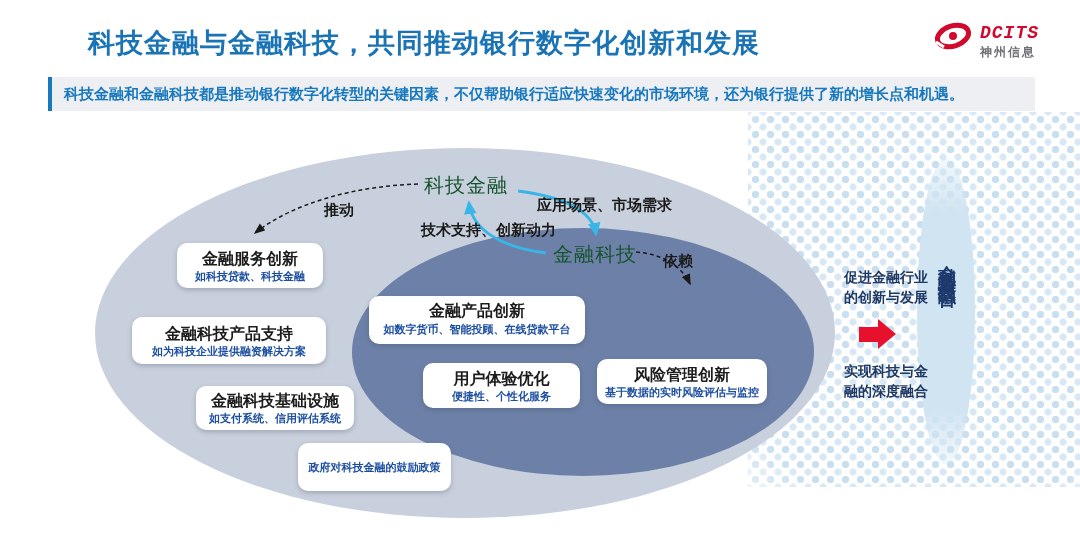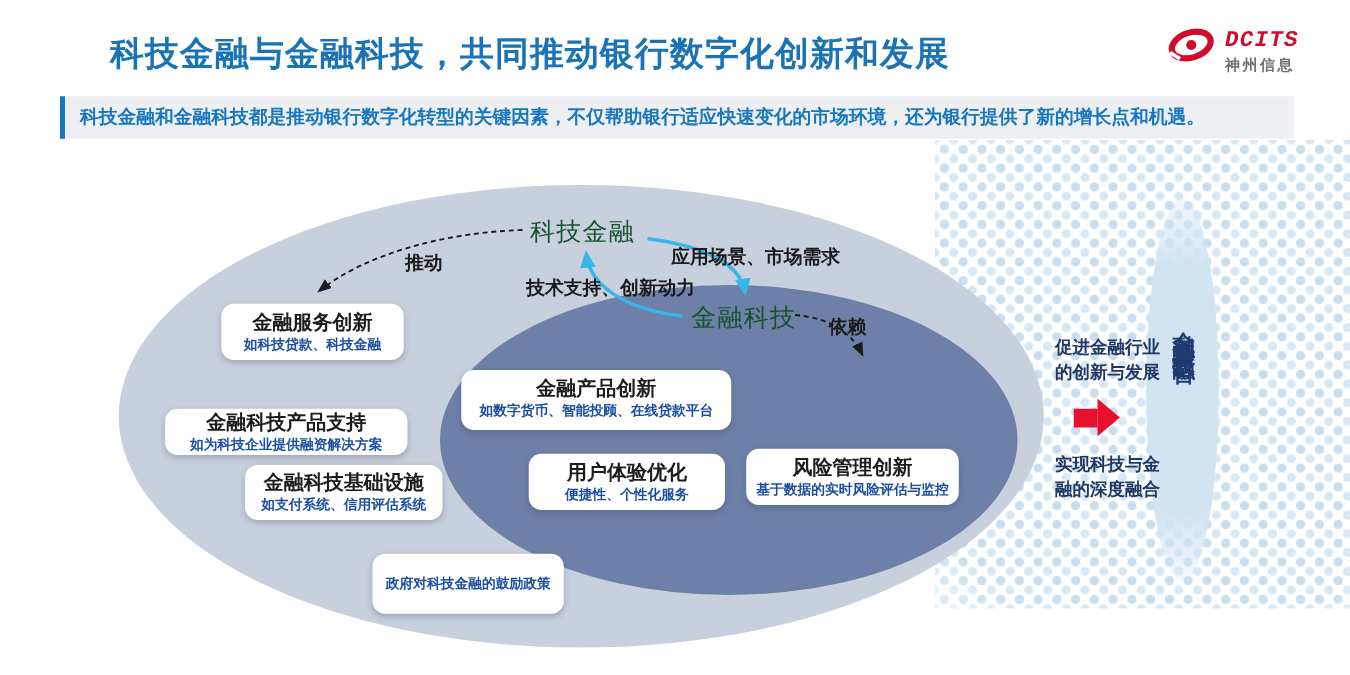--- a/index.html
+++ b/index.html
@@ -39,22 +39,22 @@
                    background:#6d81a8; border-radius:50%; z-index:3; }
 
   
   .wbox { position:absolute; z-index:5; background:#ffffff; border-radius:10px;
           box-shadow:0 2px 5px rgba(50,60,85,.28); text-align:center;
           display:flex; flex-direction:column; justify-content:center; }
   .wbox .t { font-size:16px; font-weight:bold; color:#1c1c1c; line-height:21px; white-space:nowrap; }
   .wbox .s { font-size:11px; font-weight:bold; color:#1d4fa1; line-height:15px; white-space:nowrap; }
 
   #box-o0 { left:177px; top:243px; width:146px; height:45px;border-radius:10px; }
-  #box-o1 { left:132px; top:327px; width:194px; height:37px; }
-  #box-o2 { left:196px; top:372px; width:158px; height:44px; }
+  #box-o1 { left:132px; top:317px; width:194px; height:47px; }
+  #box-o2 { left:196px; top:386px; width:158px; height:44px; }
   #box-o3 { left:298px; top:443px; width:153px; height:48px; }
   #box-i0 { left:369px; top:296px; width:216px; height:48px;font-family:Liberation Mono, monospace; }
   #box-i1 { left:599px; top:293px; width:182px; height:48px; }
   #box-i2 { left:423px; top:363px; width:157px; height:45px; }
   #box-i3 { left:597px; top:359px; width:170px; height:45px; }
 
   
   .cyan-label { position:absolute; z-index:6; font-size:20px; font-weight:normal;
                 color:#14532d; letter-spacing:1px; white-space:nowrap; }
   #lbl-ecosystem { left:424px; top:172px; }

